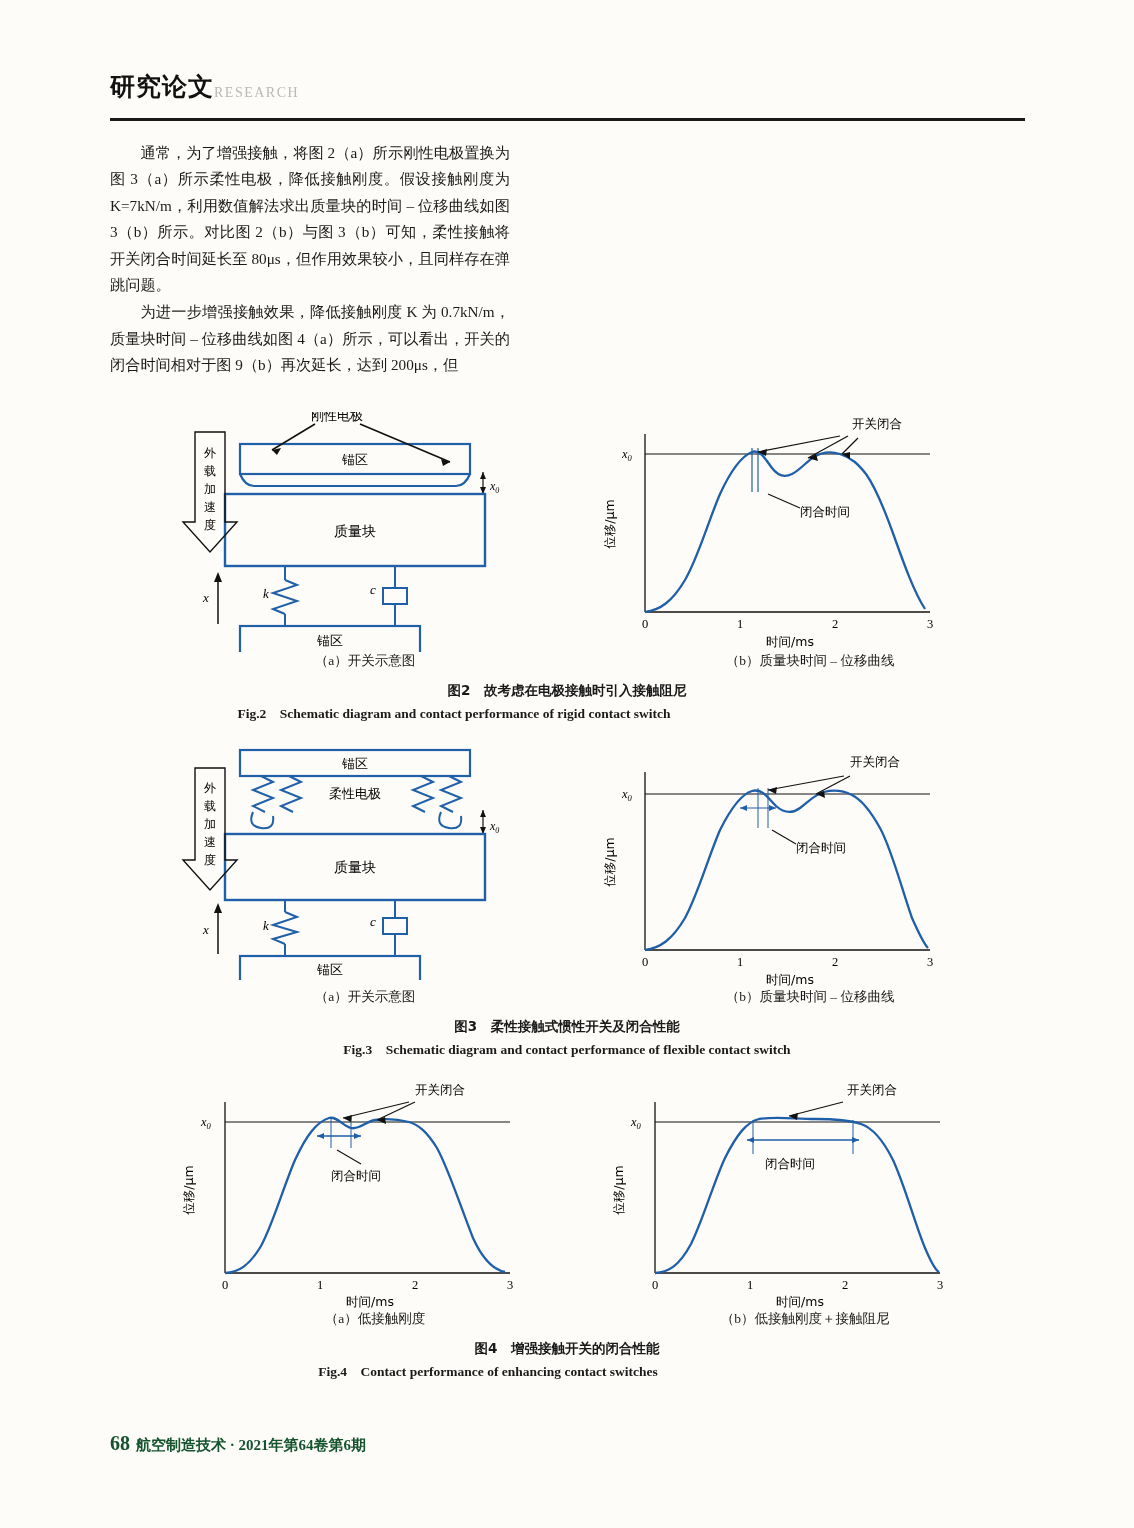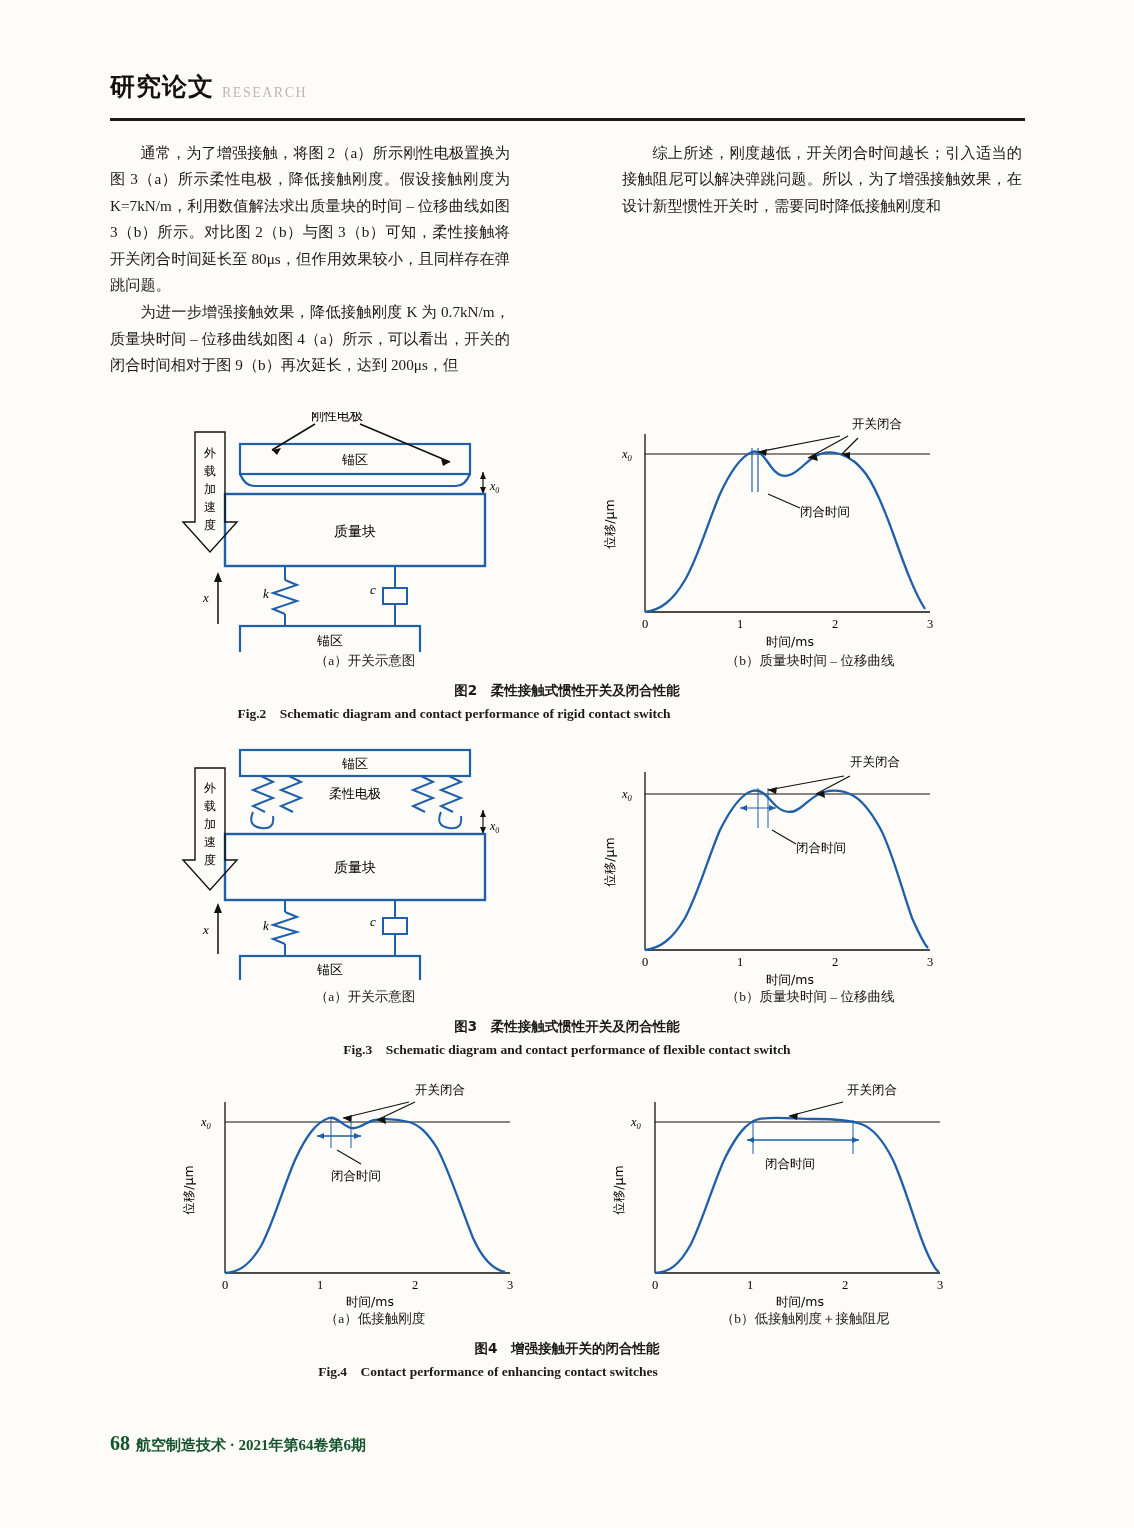--- a/index.html
+++ b/index.html
@@ -17,21 +17,21 @@
   .header{position:absolute;left:110px;top:70px;width:915px;}
   .header-rule{position:absolute;left:110px;top:118px;width:915px;height:3px;background:#1a1a1a;}
   .header-zh{
     font-family:"DejaVu Sans", sans-serif;
     font-weight:bold;font-size:25px;letter-spacing:1px;color:#111;
     display:inline-block;vertical-align:bottom;
   }
   .header-en{
     display:inline-block;vertical-align:bottom;
     font-family:"Liberation Serif", serif;
-    font-size:14px;letter-spacing:1.5px;color:#b9b9b9;margin-left:8px;margin-bottom:2px;
+    font-size:14px;letter-spacing:1.5px;color:#b9b9b9;margin-bottom:2px;
   }
 
   
   .col{
     position:absolute;top:140px;width:400px;
     font-size:15.2px;line-height:26.4px;text-align:justify;
     font-family:"Liberation Serif", serif;
   }
   .col.left{left:110px;}
   .col.right{left:622px;}
@@ -66,21 +66,20 @@
   <div class="header">
     <span class="header-zh">研究论文</span><span class="header-en">RESEARCH</span>
   </div>
   <div class="header-rule"></div>
 
   <div class="col left">
     <p>通常，为了增强接触，将图 2（a）所示刚性电极置换为图 3（a）所示柔性电极，降低接触刚度。假设接触刚度为 K=7kN/m，利用数值解法求出质量块的时间 – 位移曲线如图 3（b）所示。对比图 2（b）与图 3（b）可知，柔性接触将开关闭合时间延长至 80μs，但作用效果较小，且同样存在弹跳问题。</p>
     <p>为进一步增强接触效果，降低接触刚度 K 为 0.7kN/m，质量块时间 – 位移曲线如图 4（a）所示，可以看出，开关的闭合时间相对于图 9（b）再次延长，达到 200μs，但</p>
   </div>
   <div class="col right">
-    <p>综上所述，刚度越低，开关闭合时间越长；引入适当的接触阻尼可以解决弹跳问题。所以，为了增强接触效果，在设计新型惯性开关时，需要同时降低接触刚度和</p>
   </div>
 
   <div class="figblock" style="top:412px;">
 
     <svg width="400" height="240" viewBox="0 0 400 240" style="position:absolute;left:165px;top:0;">
 
       <rect x="75" y="32" width="230" height="30" fill="none" stroke="#2060a8" stroke-width="2.2"></rect>
       <text x="190" y="52" font-size="13" text-anchor="middle" class="cjk">锚区</text>
 
       <path d="M75 62 q5 12 14 12 h202 q9 0 14 -12" fill="none" stroke="#2060a8" stroke-width="2.2"></path>
@@ -155,21 +154,21 @@
       <text x="140" y="216" font-size="12.5" text-anchor="middle">1</text>
       <text x="235" y="216" font-size="12.5" text-anchor="middle">2</text>
       <text x="330" y="216" font-size="12.5" text-anchor="middle">3</text>
 
       <text x="190" y="234" font-size="12.5" text-anchor="middle" class="cjk">时间/ms</text>
       <text x="14" y="112" font-size="12.5" text-anchor="middle" class="cjk" transform="rotate(-90 14 112)">位移/μm</text>
     </svg>
 
     <div class="subcap" style="position:absolute;left:165px;top:240px;width:400px;">（a）开关示意图</div>
     <div class="subcap" style="position:absolute;left:600px;top:240px;width:420px;">（b）质量块时间 – 位移曲线</div>
-    <div class="cap cap-zh" style="position:absolute;left:0;top:270px;width:1134px;">图2　柔性接触式惯性开关及闭合性能</div>
+    <div class="cap cap-zh" style="position:absolute;left:0;top:270px;width:1134px;">图2　故考虑在电极接触时引入接触阻尼</div>
     <div class="cap cap-en" style="position:absolute;left:0;top:293px;width:908px;">Fig.2　Schematic diagram and contact performance of rigid contact switch</div>
   </div>
 
   <div class="figblock" style="top:740px;">
 
     <svg width="400" height="240" viewBox="0 0 400 240" style="position:absolute;left:165px;top:0;">
 
       <rect x="75" y="10" width="230" height="26" fill="none" stroke="#2060a8" stroke-width="2.2"></rect>
       <text x="190" y="28" font-size="13" text-anchor="middle" class="cjk">锚区</text>
 

